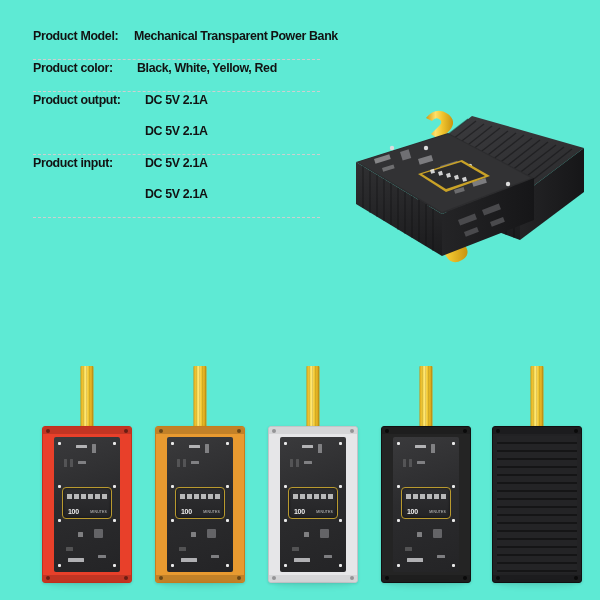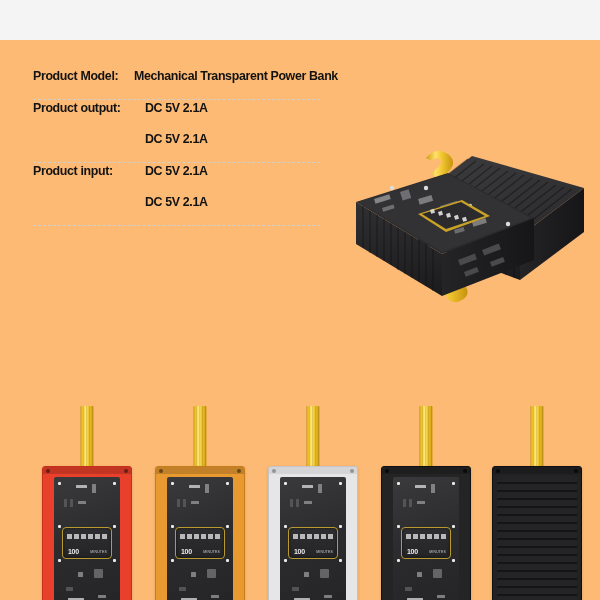--- a/index.html
+++ b/index.html
@@ -2,21 +2,21 @@
 <html><head>
 <meta charset="utf-8">
 <style>
   html,body{margin:0;padding:0;}
   body{
     width:600px;height:600px;overflow:hidden;
     background:#f4f4f4;
     font-family:"Liberation Sans", sans-serif;
     position:relative;
   }
-  #page{position:absolute;inset:0;background:#fdba74;margin-top:40px;}
+  #page{position:absolute;inset:0;background:#5eead4;}
 
   
   .spec-table{position:absolute;left:33px;top:28px;width:290px;}
   .spec-row{position:relative;}
   .spec-line{
     display:flex;align-items:baseline;
     height:31px;
   }
   .spec-label,.spec-value{
     font-weight:bold;color:#121212;
@@ -131,20 +131,27 @@
     <div class="spec-row r-model">
       <div class="spec-line">
         <span class="spec-label">Product Model:</span>
         <span class="spec-value">Mechanical Transparent Power Bank</span>
       </div>
       <div class="sep"></div>
     </div>
 
 
 
+    <div class="spec-row">
+      <div class="spec-line">
+        <span class="spec-label">Product color:</span>
+        <span class="spec-value">Black, White, Yellow, Red</span>
+      </div>
+      <div class="sep"></div>
+    </div>
 
     <div class="spec-row">
       <div class="spec-line">
         <span class="spec-label wide">Product output:</span>
         <span class="spec-value">DC 5V 2.1A</span>
       </div>
       <div class="spec-line cont">
         <span class="spec-label wide">Product output:</span>
         <span class="spec-value">DC 5V 2.1A</span>
       </div>

